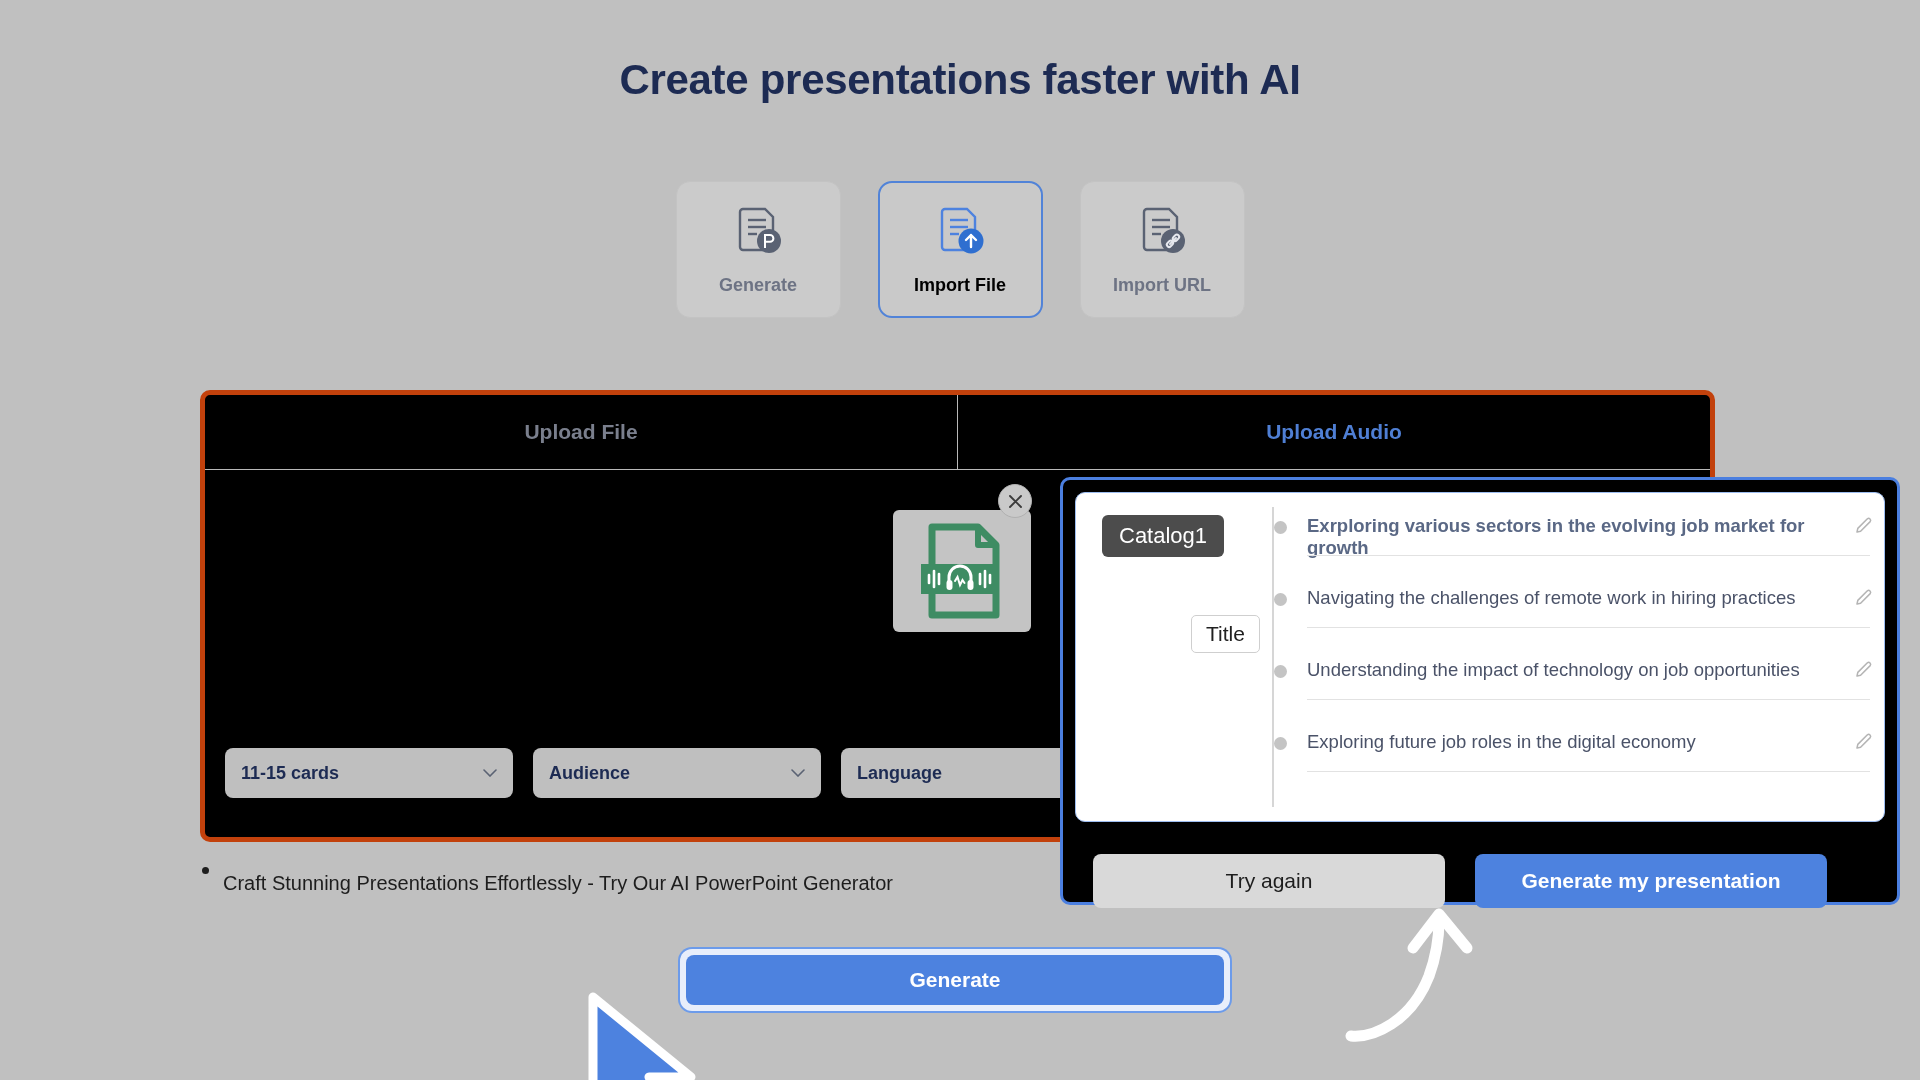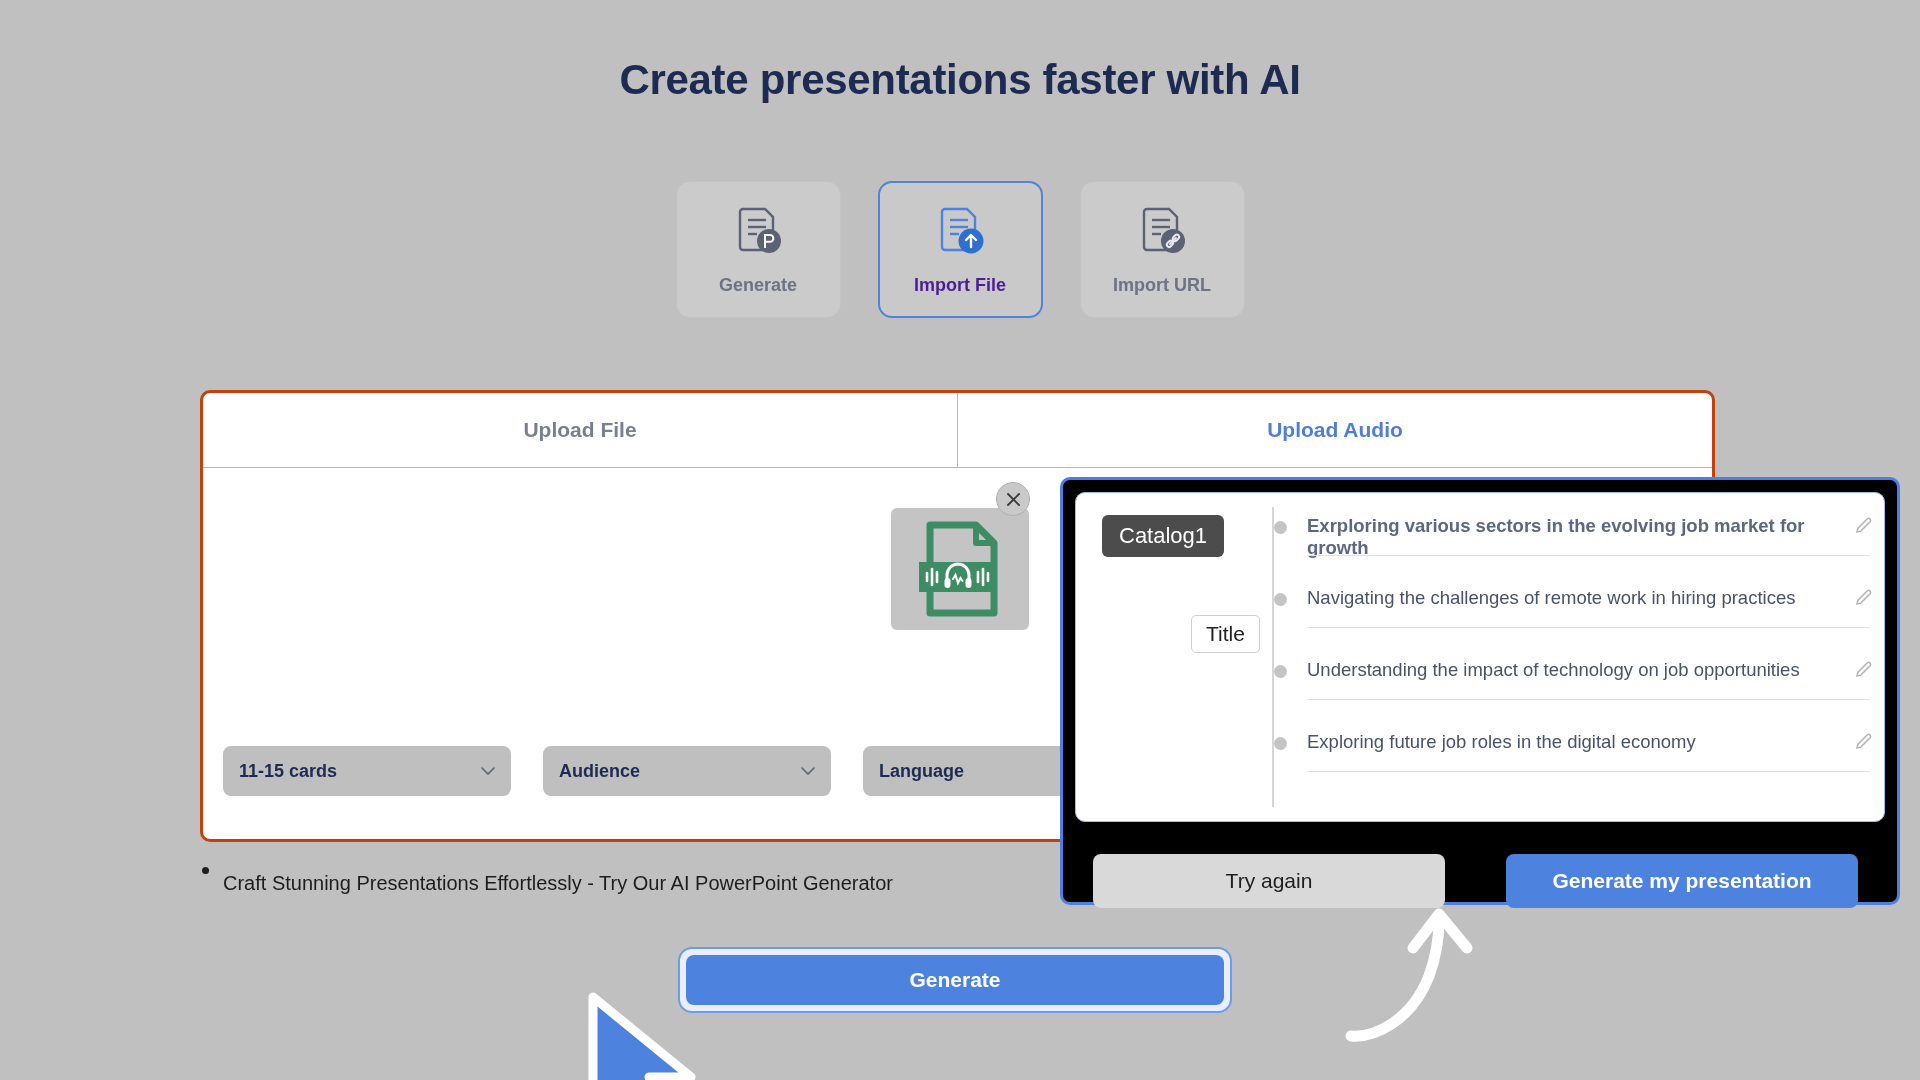--- a/index.html
+++ b/index.html
@@ -49,39 +49,39 @@
   }
   .mode-card.active {
     border: 2px solid #5183d8;
     background: #c9c9c9;
   }
   .mode-label {
     font-size: 18px;
     color: #6d7384;
     font-weight: 600;
   }
-  .mode-card.active .mode-label { color: #4c1d95; font-weight: 700; }
+  .mode-card.active .mode-label { color: #000000; font-weight: 700; }
   .mode-icon { width: 58px; height: 58px; position: relative; }
 
   
   .section-heading {
     position: absolute;
     top: 334px; left: 200px;
     font-size: 21px;
     font-weight: bold;
     color: #1d2b53;
   }
 
   
   .upload-panel {
     position: absolute;
     top: 366px; left: 200px;
     width: 1515px; height: 452px;
-    background: #ffffff;
-    border: 3px solid #c2410c;
+    background: #000000;
+    border: 5px solid #c2410c;
     border-radius: 10px;
   }
   .upload-tabs {
     display: flex;
     height: 75px;
     border-bottom: 1px solid #b9b9b9;
   }
   .upload-tab {
     flex: 1;
     display: flex; align-items: center; justify-content: center;
@@ -129,21 +129,21 @@
     font-size: 18px;
     display: flex; align-items: center; justify-content: center;
     cursor: pointer;
   }
 
   
   .selectors {
     position: absolute;
     left: 20px; top: 278px;
     display: flex;
-    gap: 32px;
+    gap: 20px;
   }
   .select-box {
     width: 288px; height: 50px;
     border-radius: 8px;
     background: #bfbfbf;
     display: flex;
     align-items: center;
     padding: 0 16px;
     cursor: pointer;
     position: relative;
@@ -302,21 +302,21 @@
   }
   .pencil {
     width: 20px; height: 20px;
     margin-top: 8px;
     margin-right: 10px;
     flex-shrink: 0;
     cursor: pointer;
   }
   .popup-actions {
     display: flex;
-    gap: 61px;
+    gap: 30px;
     margin-top: 15px;
     padding: 17px 18px;
   }
   .try-again-btn {
     width: 352px; height: 54px;
     border-radius: 8px;
     background: #d9d9d9;
     color: #1d1d1d;
     font-size: 21px;
     display: flex; align-items: center; justify-content: center;

